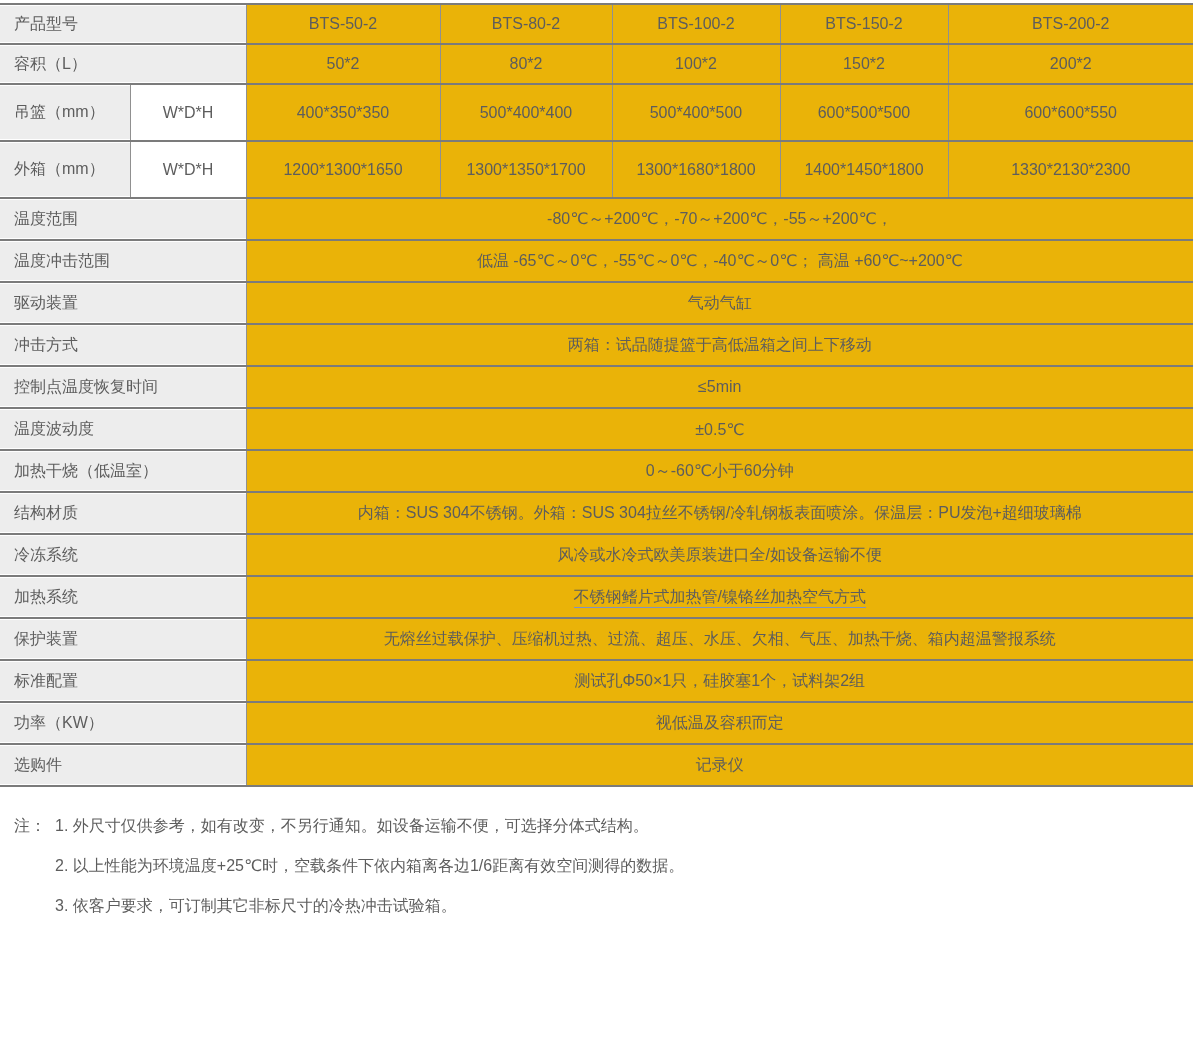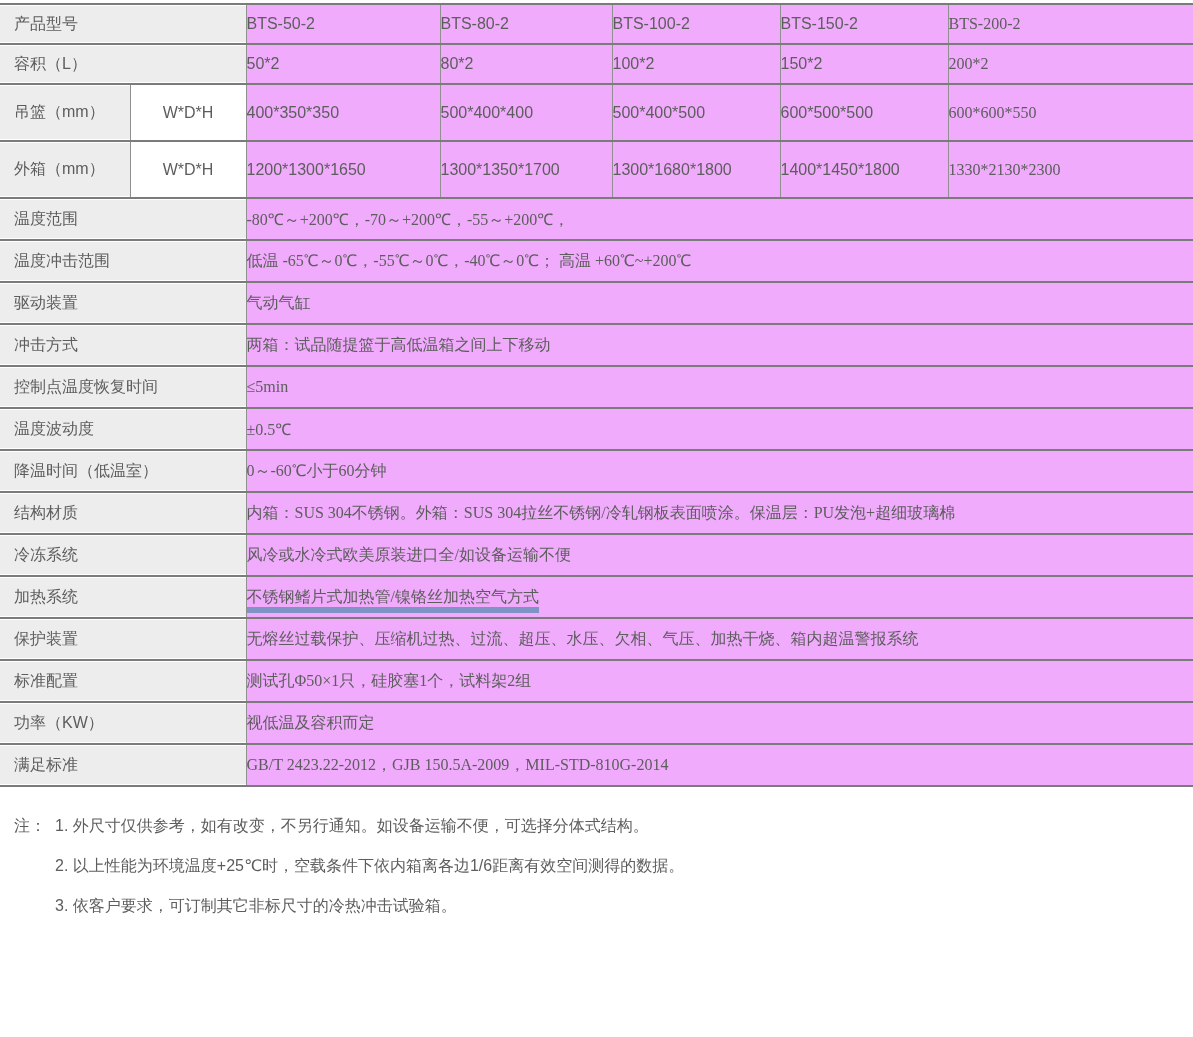--- a/index.html
+++ b/index.html
@@ -23,41 +23,42 @@
   .spec-table td {
     border-left: 1px solid #909090;
     border-right: 1px solid #909090;
     border-top: 2px solid #7b7b7b;
     border-bottom: 2px solid #7b7b7b;
     padding: 0;
     overflow: hidden;
     white-space: nowrap;
   }
   .spec-table td:first-child { border-left: none; }
-  .spec-table tr td:last-child { border-right: none; font-family: Liberation Serif, serif; }
+  .spec-table tr td:last-child { border-right: none; }
   td.lbl {
     background: #ededed;
     text-align: left;
     padding-left: 14px;
     box-shadow: inset 0 1px 0 #ffffff, inset 0 -1px 0 #ffffff;
   }
   td.sub {
     background: #ffffff;
     text-align: center;
     margin-left: 12px;
   }
   td.val {
-    background: #f0abfc;
+    background: #eab308;
+    text-align: center;
   }
   tr.r-top td { height: 38px; }
   tr.r-dim td { height: 55px; }
   tr.r-spec td { height: 40px; }
   .u-link {
     text-decoration: none;
-    border-bottom: 6px solid #be185d;
+    border-bottom: 1px solid #be185d;
     padding-bottom: 2px;
     cursor: pointer;
   }
   .notes {
     margin-top: 30px;
     padding-left: 55px;
     font-size: 16px;
     color: #5d5d5d;
   }
   .note-line {
@@ -145,21 +146,21 @@
     <td class="val" colspan="5">≤5min</td>
   </tr>
 
   <tr class="r-spec">
     <td class="lbl" colspan="2">温度波动度</td>
     <td class="val" colspan="5">±0.5℃</td>
   </tr>
 
 
   <tr class="r-spec">
-    <td class="lbl" colspan="2">降温时间（低温室）</td>
+    <td class="lbl" colspan="2">加热干烧（低温室）</td>
     <td class="val" colspan="5">0～-60℃小于60分钟</td>
   </tr>
 
   <tr class="r-spec">
     <td class="lbl" colspan="2">结构材质</td>
     <td class="val" colspan="5">内箱：SUS 304不锈钢。外箱：SUS 304拉丝不锈钢/冷轧钢板表面喷涂。保温层：PU发泡+超细玻璃棉</td>
   </tr>
 
   <tr class="r-spec">
     <td class="lbl" colspan="2">冷冻系统</td>
@@ -180,25 +181,25 @@
   <tr class="r-spec">
     <td class="lbl" colspan="2">标准配置</td>
     <td class="val" colspan="5">测试孔Φ50×1只，硅胶塞1个，试料架2组</td>
   </tr>
 
   <tr class="r-spec">
     <td class="lbl" colspan="2">功率（KW）</td>
     <td class="val" colspan="5">视低温及容积而定</td>
   </tr>
 
-
-  <tr class="r-spec">
-    <td class="lbl" colspan="2">满足标准</td>
-    <td class="val" colspan="5">GB/T 2423.22-2012，GJB 150.5A-2009，MIL-STD-810G-2014</td>
-  </tr>
+  <tr class="r-spec">
+    <td class="lbl" colspan="2">选购件</td>
+    <td class="val" colspan="5">记录仪</td>
+  </tr>
+
 </tbody>
 </table>
 
 <div class="notes">
     <p class="note-line"><span class="note-prefix">注：</span>1. 外尺寸仅供参考，如有改变，不另行通知。如设备运输不便，可选择分体式结构。</p>
     <p class="note-line">2. 以上性能为环境温度+25℃时，空载条件下依内箱离各边1/6距离有效空间测得的数据。</p>
     <p class="note-line">3. 依客户要求，可订制其它非标尺寸的冷热冲击试验箱。</p>
   </div>
 
 </body></html>

